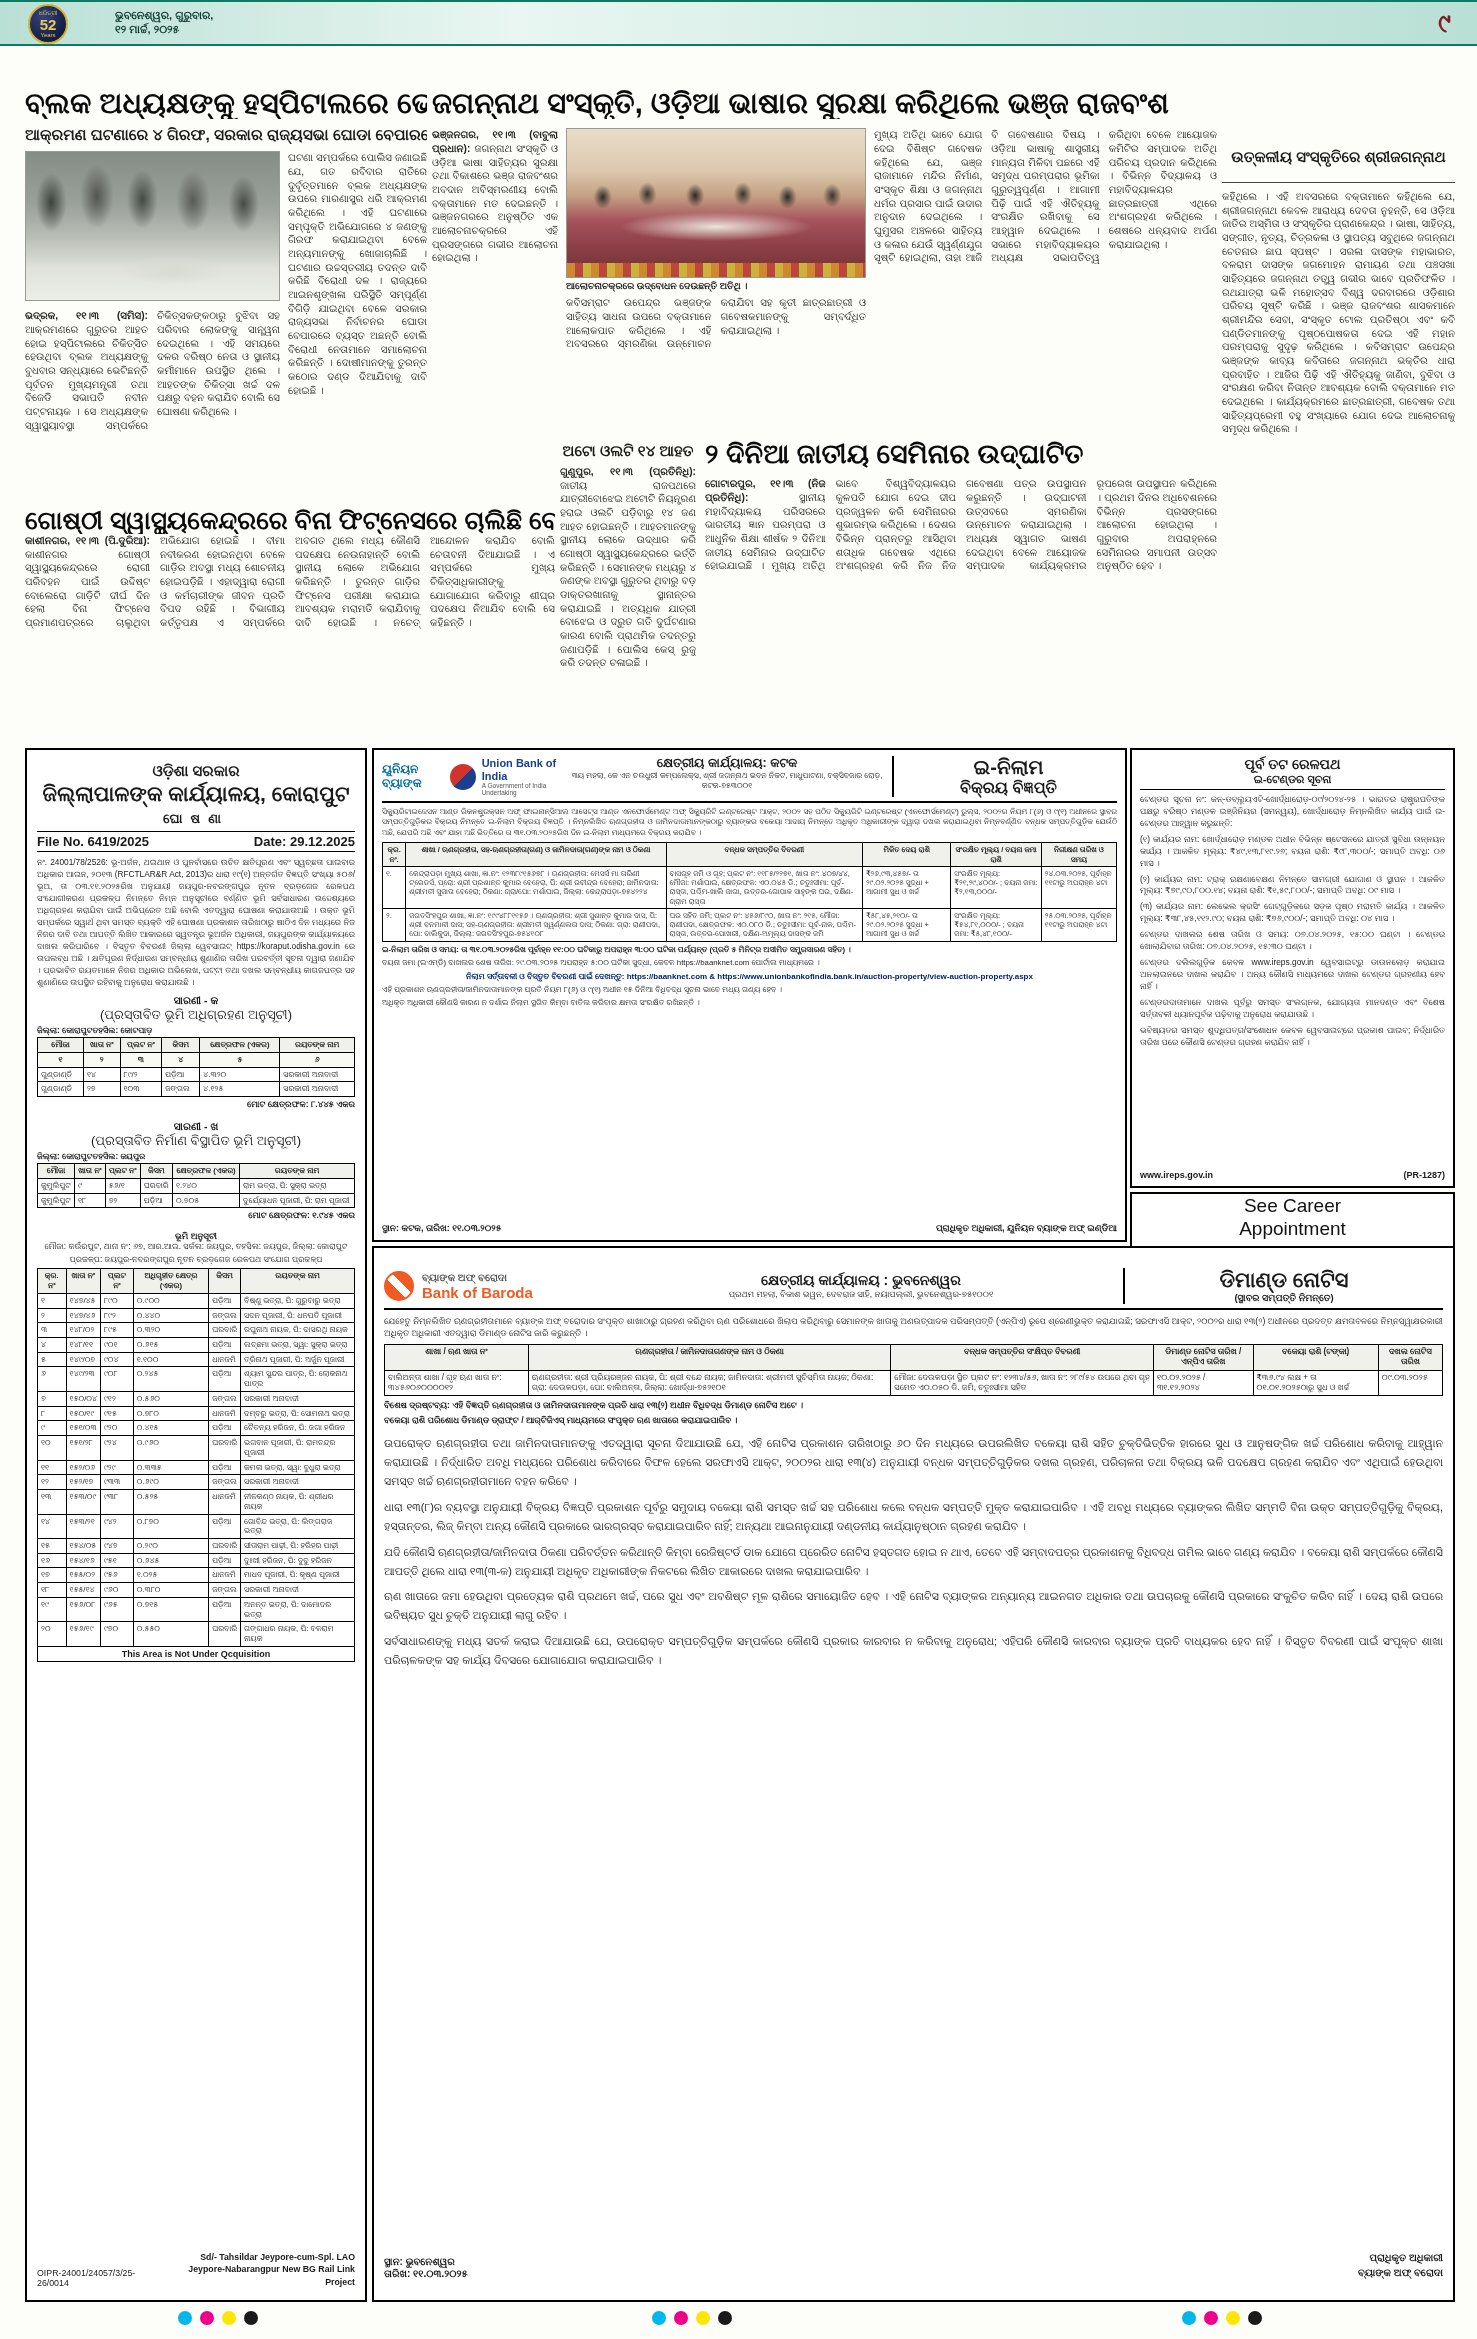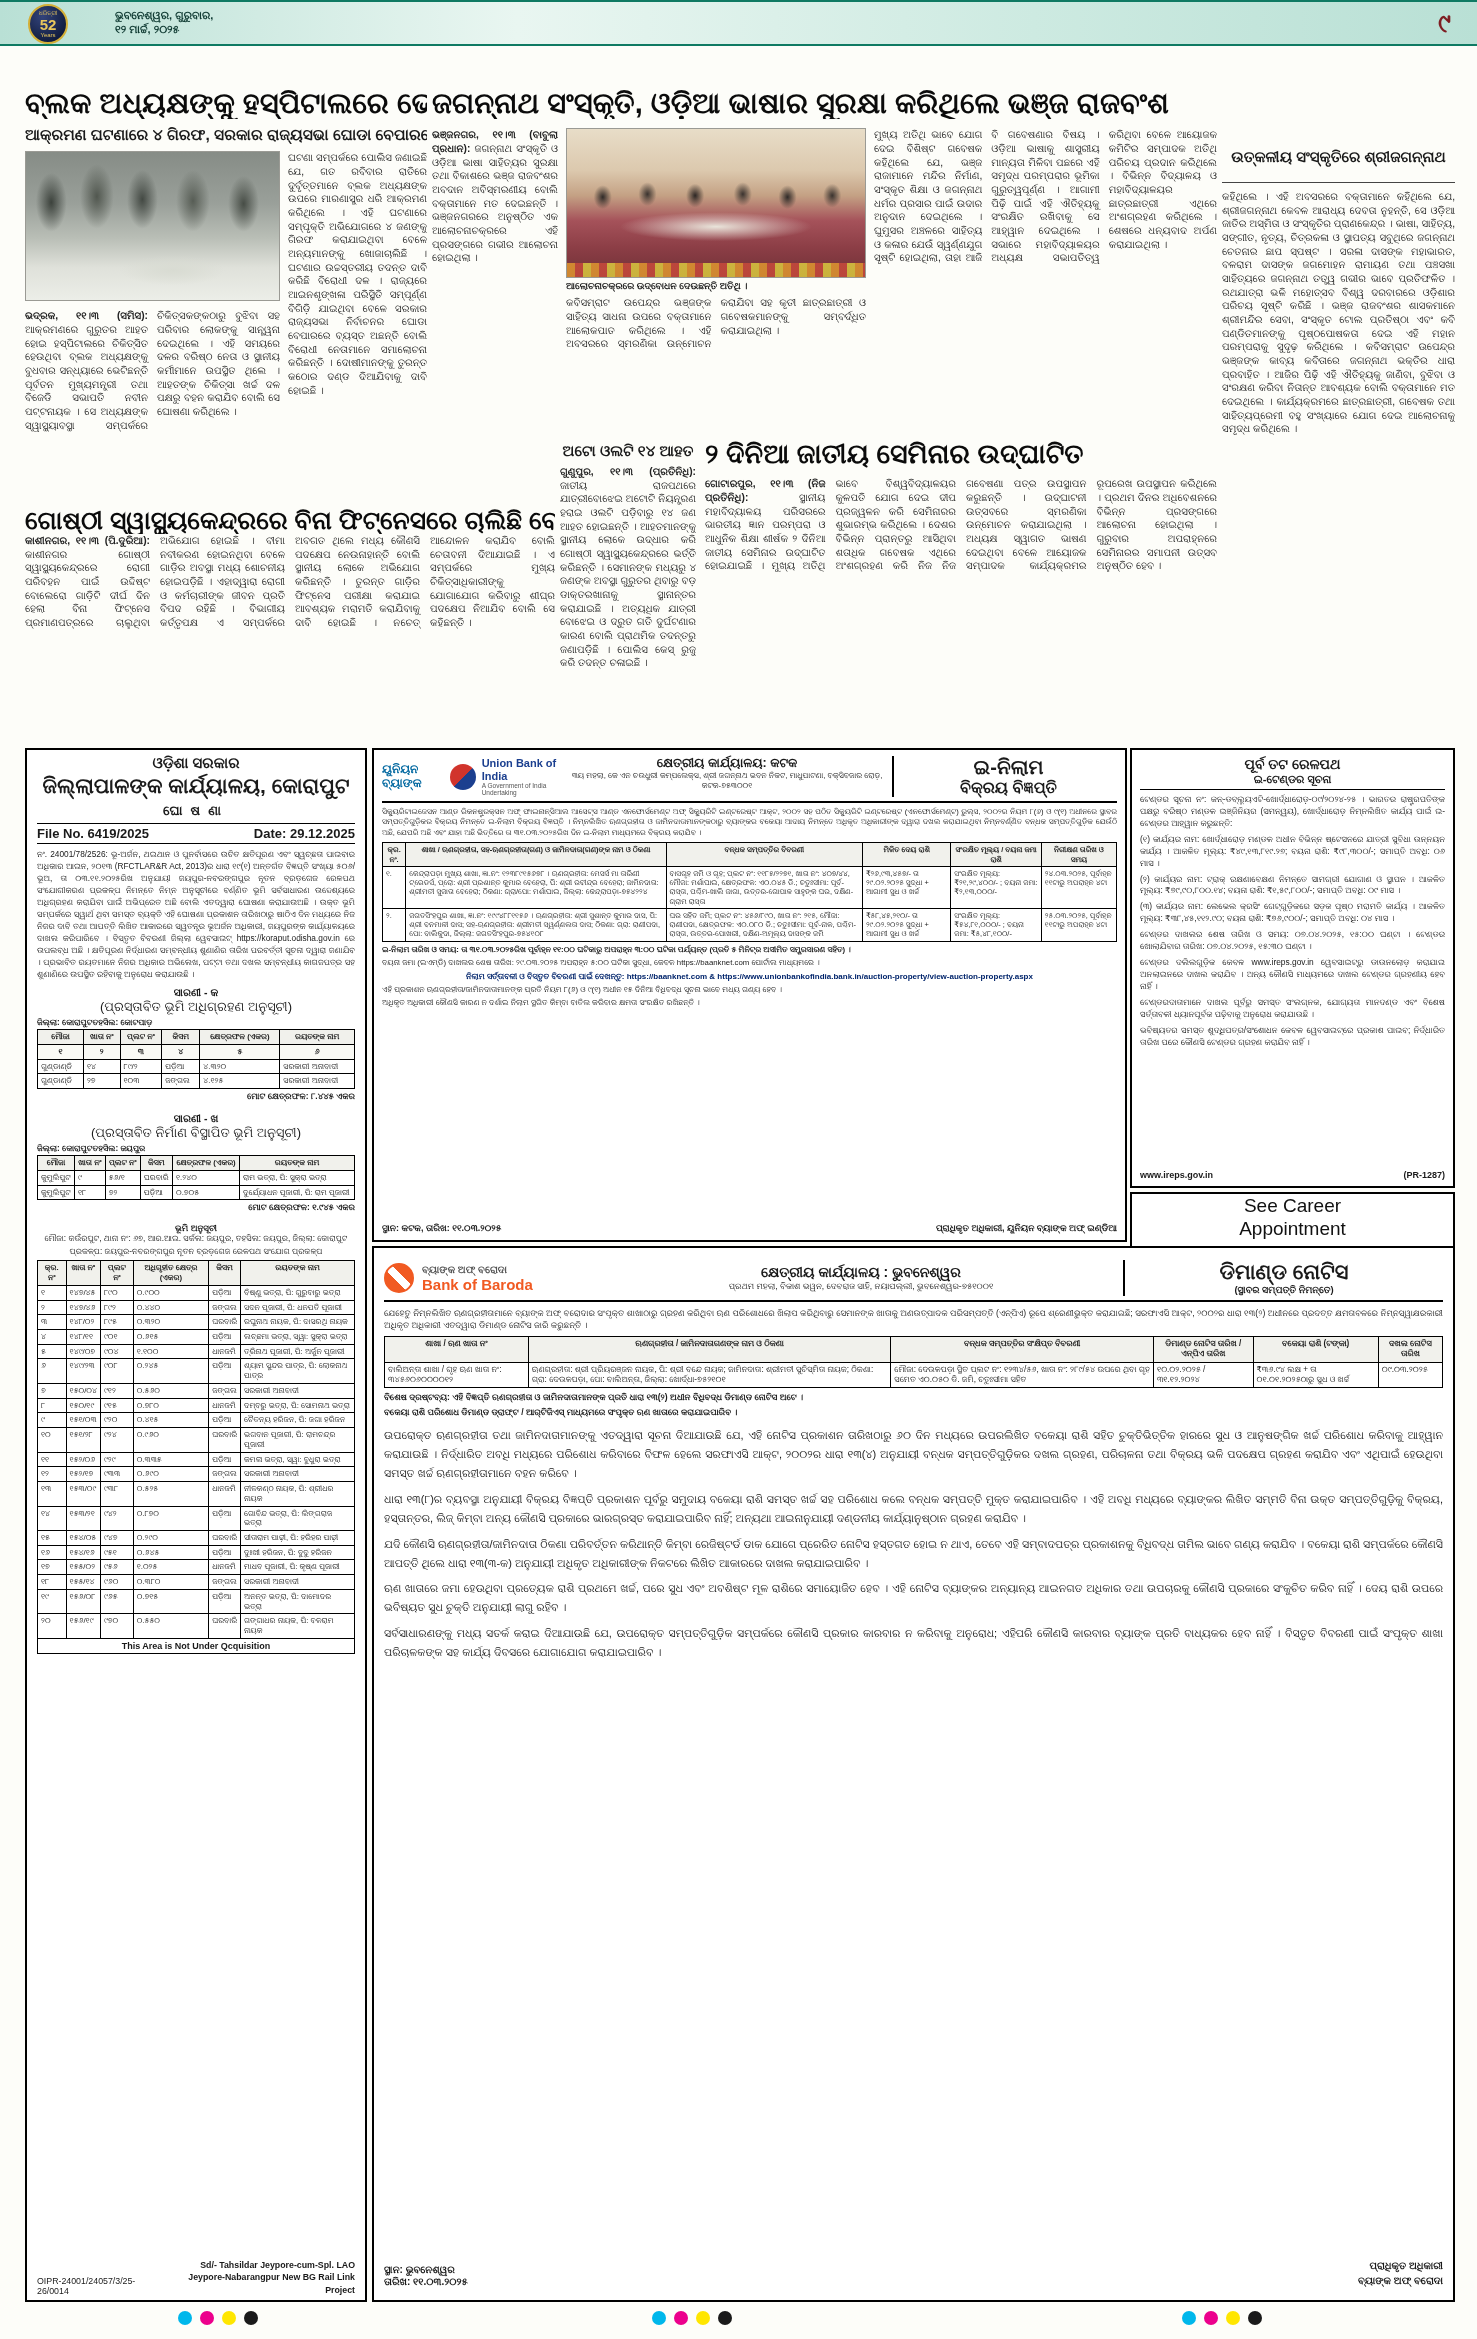--- a/index.html
+++ b/index.html
@@ -67,21 +67,21 @@
   .a3 h2{font-size:15px;text-align:center;margin-bottom:5px}
   .a3 .bodytxt{height:262px}
   .a4{left:25px;top:507px;width:530px;height:233px}
   .a4 h1{font-size:25px}
   .a4 .bodytxt{height:186px;margin-top:0}
   .a5{left:705px;top:440px;width:512px;height:298px}
   .a5 h1{font-size:27px}
   .a5 .bodytxt{height:248px;margin-top:8px}
   
   .adbox{border:2px solid #000;background:#fff;overflow:hidden;display:flex;flex-direction:column}
-  .adk{left:25px;top:748px;width:342px;height:1554px;padding:4px 10px}
+  .adk{left:25px;top:748px;width:342px;height:1554px;padding:12px 10px}
   .k-govt{font-size:15px;font-weight:bold;text-align:center}
   .k-office{font-size:21px;font-weight:bold;text-align:center;margin-top:2px}
   .k-badge{font-size:13px;font-weight:bold;text-align:center;letter-spacing:8px;margin:5px 0 4px}
   .k-file{display:flex;justify-content:space-between;font-size:13px;font-weight:bold;border-top:1px solid #000;border-bottom:1px solid #000;padding:2px 0;margin-bottom:4px}
   .k-intro{font-size:8.3px;line-height:1.45;text-align:justify;max-height:238px;overflow:hidden}
   .k-ttl{font-size:10.5px;font-weight:bold;text-align:center;margin-top:6px}
   .k-sub{font-size:13px;text-align:center;margin-bottom:2px}
   .k-meta{display:flex;justify-content:flex-start;font-size:8.2px;font-weight:bold;margin:1px 0}
   table{border-collapse:collapse;width:100%}
   .tb th,.tb td{border:1px solid #000;padding:2px 3px;vertical-align:top;font-size:7.8px;line-height:1.25;text-align:left}
@@ -112,21 +112,21 @@
   .u-note.b{font-weight:bold}
   .u-url{font-size:8px;font-weight:bold;text-align:center;margin-top:3px;color:#00246b}
   .u-sign{margin-top:auto;display:flex;justify-content:space-between;font-size:9px;font-weight:bold;padding-top:5px}
   .adr{left:1130px;top:748px;width:325px;height:440px;padding:6px 8px}
   .r-title{font-size:14px;font-weight:bold;text-align:center}
   .r-sub{font-size:11px;font-weight:bold;text-align:center;border-bottom:1.5px solid #000;padding-bottom:3px;margin-bottom:4px}
   .r-items p{font-size:8.4px;line-height:1.42;text-align:justify;margin-bottom:4px}
   .r-foot{margin-top:auto;display:flex;justify-content:space-between;font-size:9px;font-weight:bold;padding-top:4px}
   .career{left:1130px;top:1192px;width:325px;height:97px;border:2.5px solid #000;background:#fff;display:flex;flex-direction:column;justify-content:center;text-align:center;line-height:1.22}
   .career div{font-size:19px;color:#111}
-  .adb{left:372px;top:1246px;width:1083px;height:1056px;padding:12px 10px}
+  .adb{left:372px;top:1246px;width:1083px;height:1056px;padding:20px 10px}
   .b-head{display:flex;border-bottom:2px solid #000;padding-bottom:4px;align-items:center}
   .b-logo{width:215px;display:flex;align-items:center;gap:8px}
   .b-emblem{width:30px;height:30px;border-radius:50%;background:linear-gradient(45deg,#f15a22 40%,#ffffff 40% 60%,#f15a22 60%);border:2px solid #f15a22;flex:0 0 auto}
   .b-logo-od{font-size:10px;font-weight:bold;color:#555}
   .b-logo-en{font-size:15px;font-weight:bold;color:#f15a22}
   .b-office{flex:1;text-align:center}
   .b-office-name{font-size:14px;font-weight:bold}
   .b-office-addr{font-size:8.5px}
   .b-title{width:320px;text-align:center;border-left:2px solid #000}
   .b-title1{font-size:21px;font-weight:bold}

